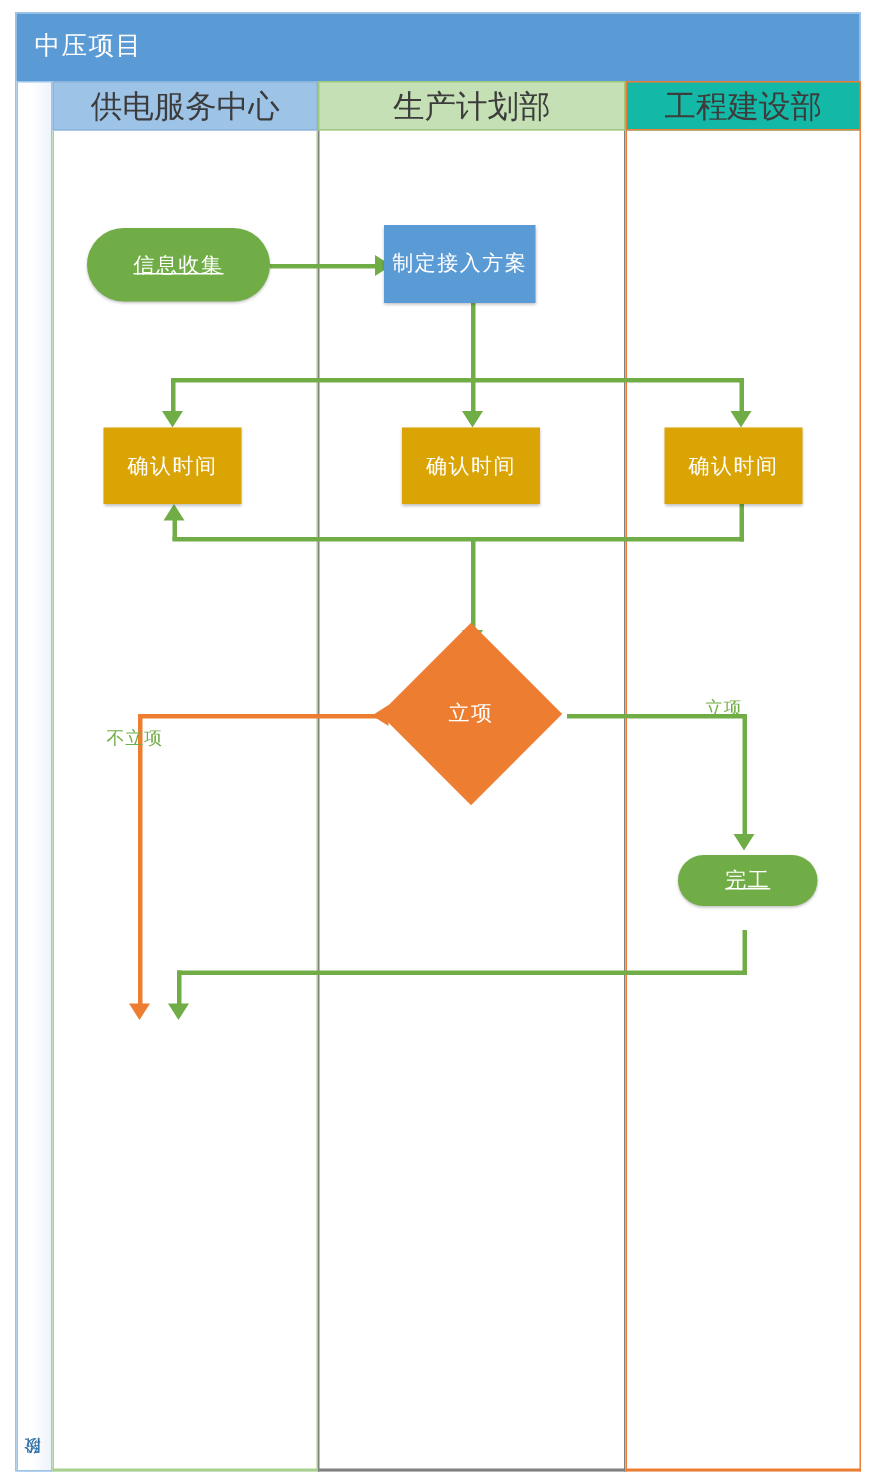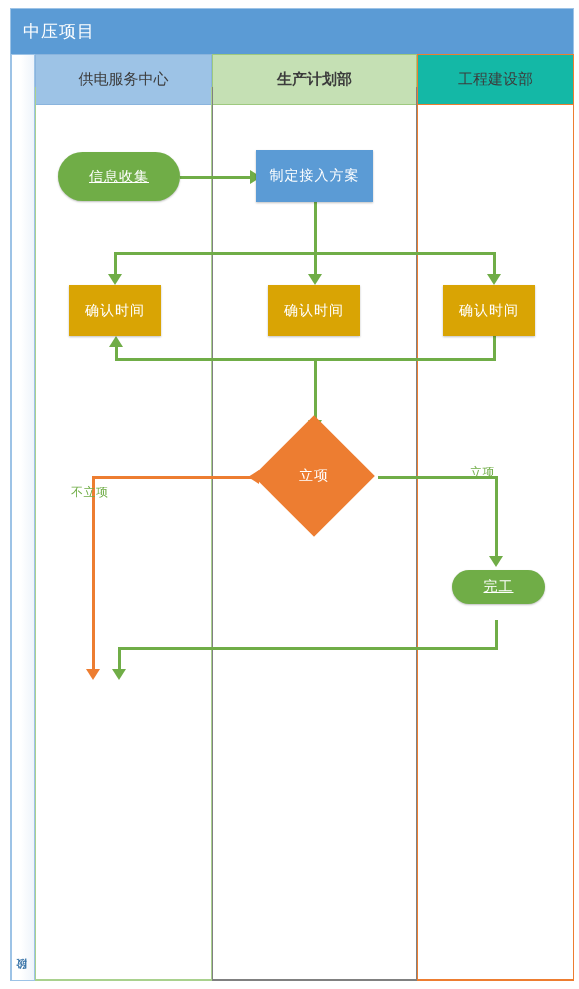--- a/index.html
+++ b/index.html
@@ -36,32 +36,32 @@
     position:absolute;left:-19px;bottom:2px;width:60px;height:22px;
     color:#2e6da4;font-size:11px;
     writing-mode:vertical-rl;
     transform:rotate(180deg);
     display:flex;align-items:center;justify-content:flex-start;
   }
 
   
   .lane{position:absolute;top:54px;box-sizing:border-box;background:#ffffff;}
   .lane-head{
-    position:absolute;left:0;top:0;width:100%;height:51px;
+    position:absolute;left:0;top:0;width:100%;height:33px;
     box-sizing:border-box;
     display:flex;align-items:center;justify-content:center;
-    font-size:15px;color:#3c3c3c;
+    font-size:21px;color:#3c3c3c;
   }
   .lane-body{position:absolute;left:0;top:33px;width:100%;bottom:0;box-sizing:border-box;}
 
   #lane-0{left:35px;width:177px;height:927px;}
   #lane-0 .lane-head{background:#9dc3e6;border:1px solid #8ab4dd;}
   #lane-0 .lane-body{border-left:1px solid #a9d18e;border-right:1px solid #a9d18e;border-bottom:2px solid #a9d18e;}
 
-  #lane-1{left:212px;width:205px;height:927px;font-weight:bold;}
+  #lane-1{left:212px;width:205px;height:927px;}
   #lane-1 .lane-head{background:#c5e0b4;border:1px solid #9ec97f;}
   #lane-1 .lane-body{border-left:1px solid #808080;border-right:1px solid #808080;border-bottom:2px solid #808080;}
 
   #lane-2{left:417px;width:157px;height:927px;}
   #lane-2 .lane-head{background:#14b8a6;border:1px solid #ed7d31;}
   #lane-2 .lane-body{border-left:1px solid #ed7d31;border-right:1px solid #ed7d31;border-bottom:2px solid #ed7d31;}
 
   
   .node{
     position:absolute;box-sizing:border-box;
@@ -169,21 +169,21 @@
   <div class="conn v orange" style="left:92px;top:476px;height:199px;"></div>
   <div class="arrow arrow-down-orange" style="left:86px;top:669px;"></div>
 
   <div class="edge-label" style="left:71px;top:484px;">不立项</div>
   <div class="edge-label" style="left:470px;top:464px;">立项</div>
 
   <div class="node n-terminator" style="left:58px;top:152px;width:122px;height:49px;">
     <span>信息收集</span>
   </div>
 
-  <div class="node n-process-blue" style="left:256px;top:150px;width:117px;height:52px;">
+  <div class="node n-process-blue" style="left:256px;top:150px;width:101px;height:52px;">
     <span>制定接入方案</span>
   </div>
 
   <div class="node n-process-yellow" style="left:69px;top:285px;width:92px;height:51px;">
     <span>确认时间</span>
   </div>
 
   <div class="node n-process-yellow" style="left:268px;top:285px;width:92px;height:51px;">
     <span>确认时间</span>
   </div>

